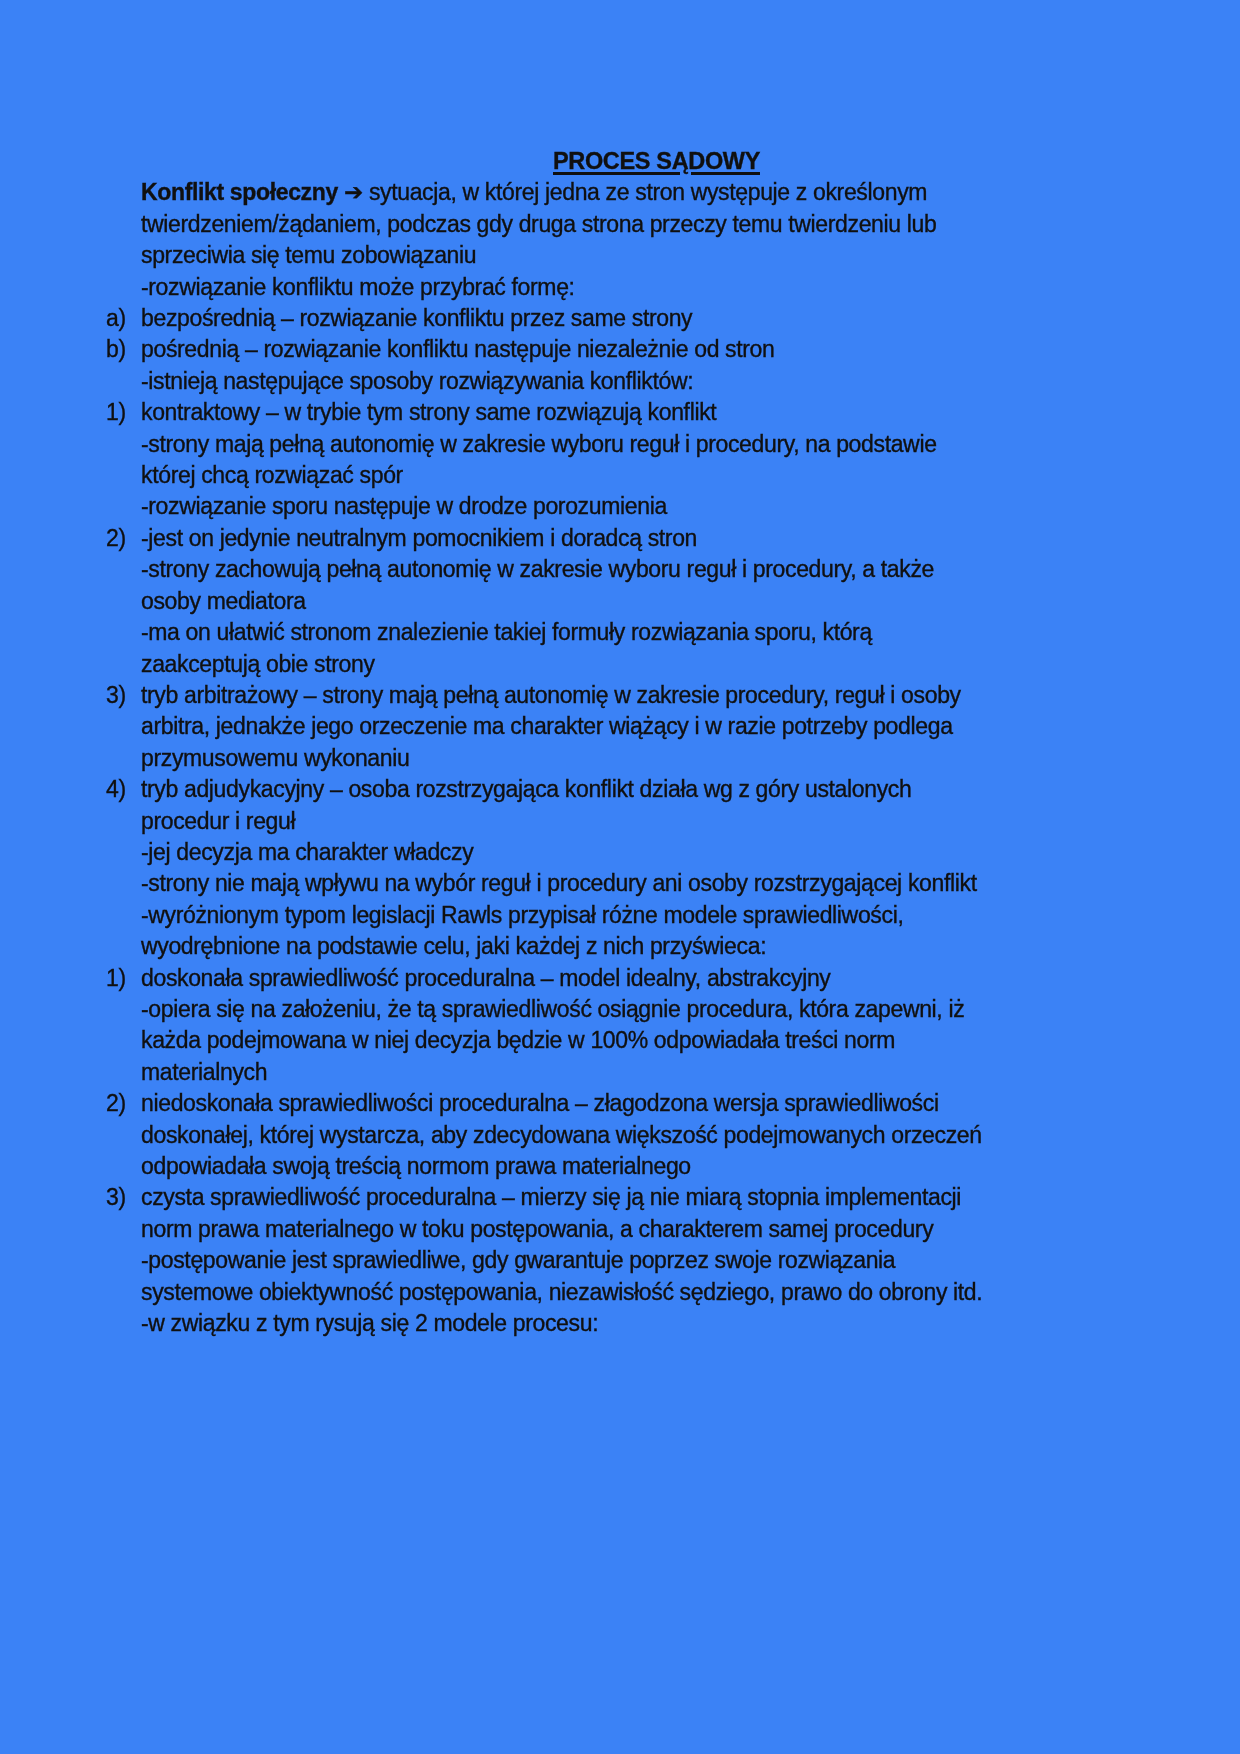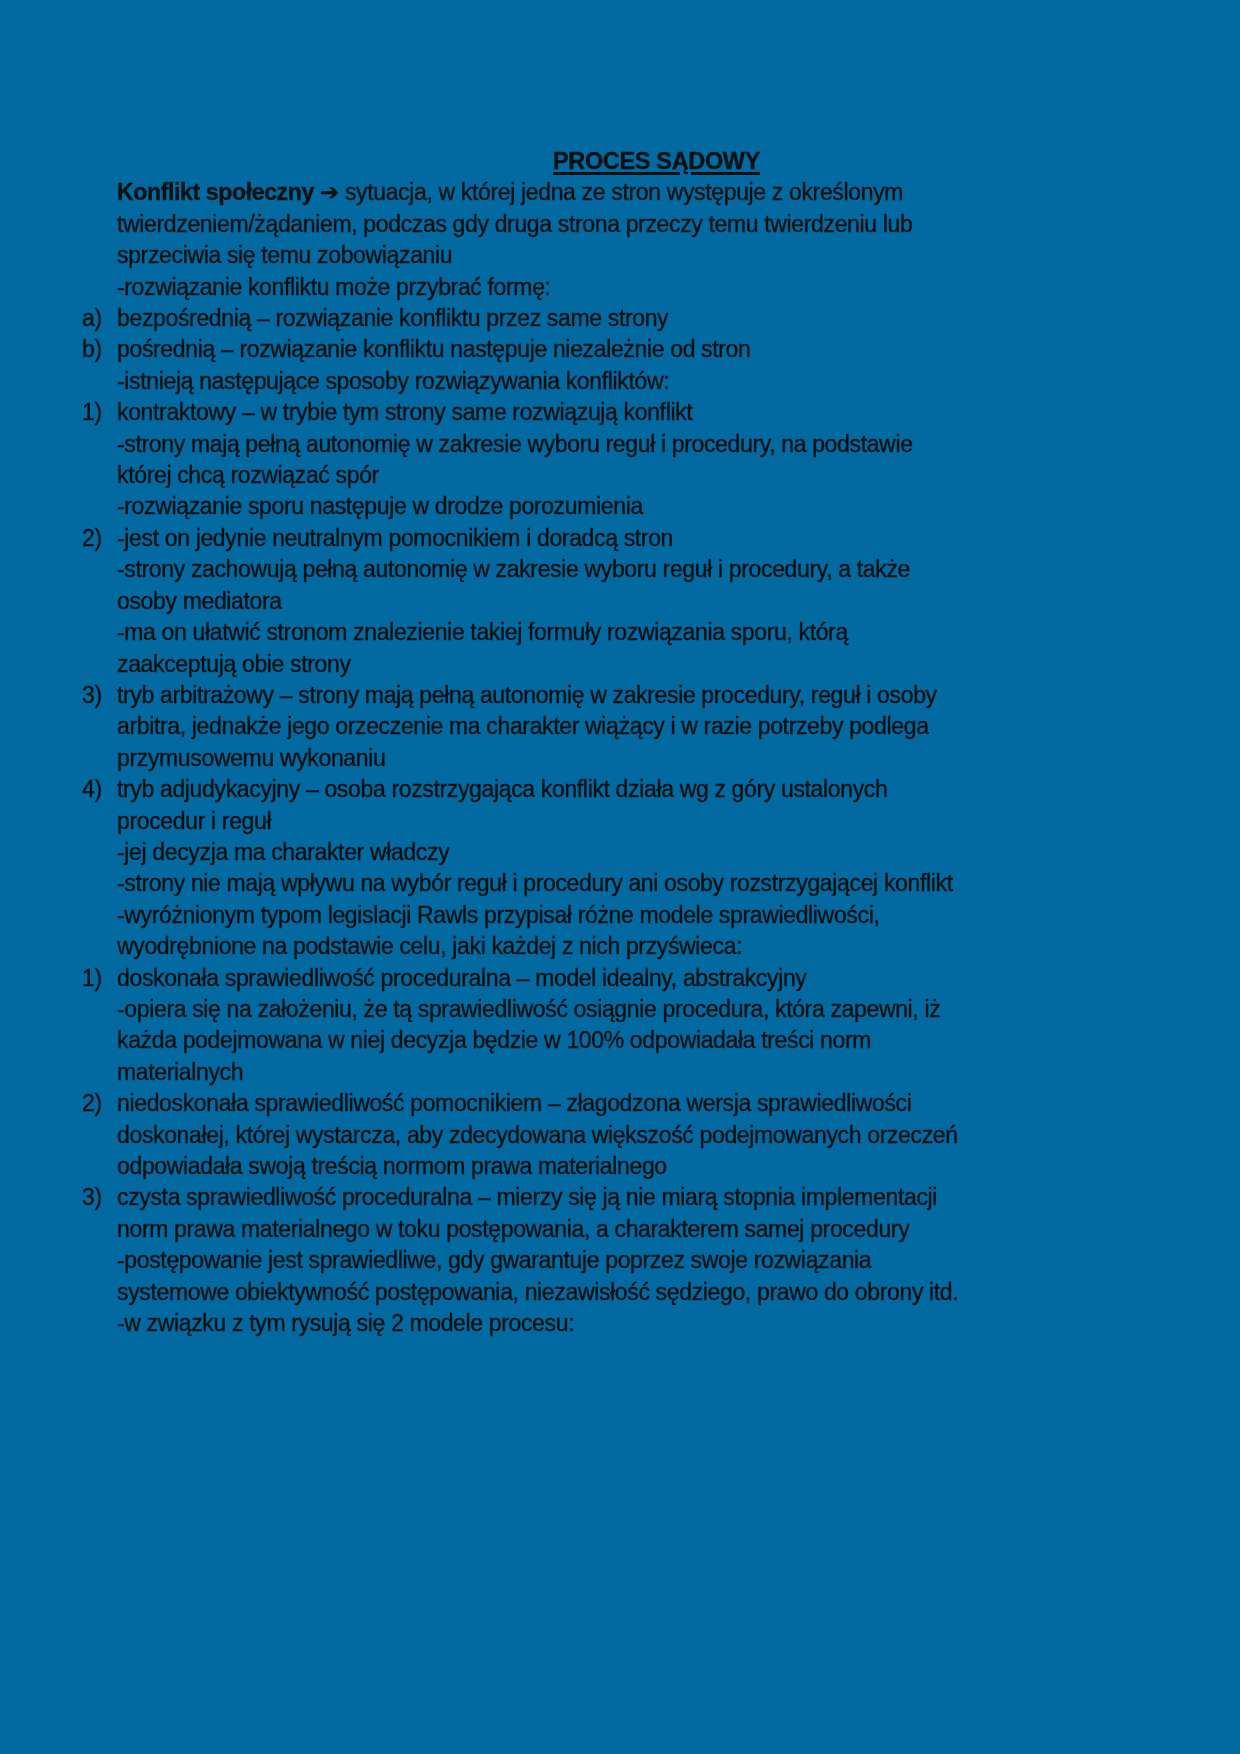--- a/index.html
+++ b/index.html
@@ -4,42 +4,42 @@
 <style>
   html, body {
     margin: 0;
     padding: 0;
     background: #ffffff;
   }
   .page {
     position: relative;
     width: 1240px;
     height: 1754px;
-    background: #0369a1;
+    background: #3b82f6;
     color: #101010;
     font-family: "Liberation Sans", "DejaVu Sans", sans-serif;
     font-size: 23px;
     line-height: 31.4px;
     letter-spacing: -0.35px;
     -webkit-text-stroke: 0.35px currentColor;
     overflow: hidden;
   }
   .doc-title {
     padding-top: 146px;
     margin-left: 233px;
     width: 847px;
     text-align: center;
     font-size: 23.5px;
     font-weight: 700;
     text-decoration: underline;
     text-decoration-thickness: 2.5px;
     text-underline-offset: 3px;
   }
   .content {
-    margin-left: 82px;
+    margin-left: 106px;
     width: 887px;
   }
   .block {
     display: flex;
     align-items: flex-start;
   }
   .marker {
     flex: 0 0 35px;
     width: 35px;
   }
@@ -112,21 +112,21 @@
       <div class="block">
         <div class="marker">1)</div>
         <div class="body-text">
           <div class="line"><span class="seg-u">doskonała sprawiedliwość proceduralna</span><span> – model idealny, abstrakcyjny</span></div>
           <div class="line"><span>-opiera się na założeniu, że tą sprawiedliwość osiągnie procedura, która zapewni, iż każda podejmowana w niej decyzja będzie w 100% odpowiadała treści norm materialnych</span></div>
         </div>
       </div>
       <div class="block">
         <div class="marker">2)</div>
         <div class="body-text">
-          <div class="line"><span class="seg-u">niedoskonała sprawiedliwość pomocnikiem</span><span> – złagodzona wersja sprawiedliwości doskonałej, której wystarcza, aby zdecydowana większość podejmowanych orzeczeń odpowiadała swoją treścią normom prawa materialnego</span></div>
+          <div class="line"><span class="seg-u">niedoskonała sprawiedliwości proceduralna</span><span> – złagodzona wersja sprawiedliwości doskonałej, której wystarcza, aby zdecydowana większość podejmowanych orzeczeń odpowiadała swoją treścią normom prawa materialnego</span></div>
         </div>
       </div>
       <div class="block">
         <div class="marker">3)</div>
         <div class="body-text">
           <div class="line"><span class="seg-u">czysta sprawiedliwość proceduralna</span><span> – mierzy się ją nie miarą stopnia implementacji norm prawa materialnego w toku postępowania, a charakterem samej procedury</span></div>
           <div class="line"><span>-postępowanie jest sprawiedliwe, gdy gwarantuje poprzez swoje rozwiązania systemowe obiektywność postępowania, niezawisłość sędziego, prawo do obrony itd.</span></div>
           <div class="line"><span>-w związku z tym rysują się 2 modele procesu:</span></div>
         </div>
       </div>

